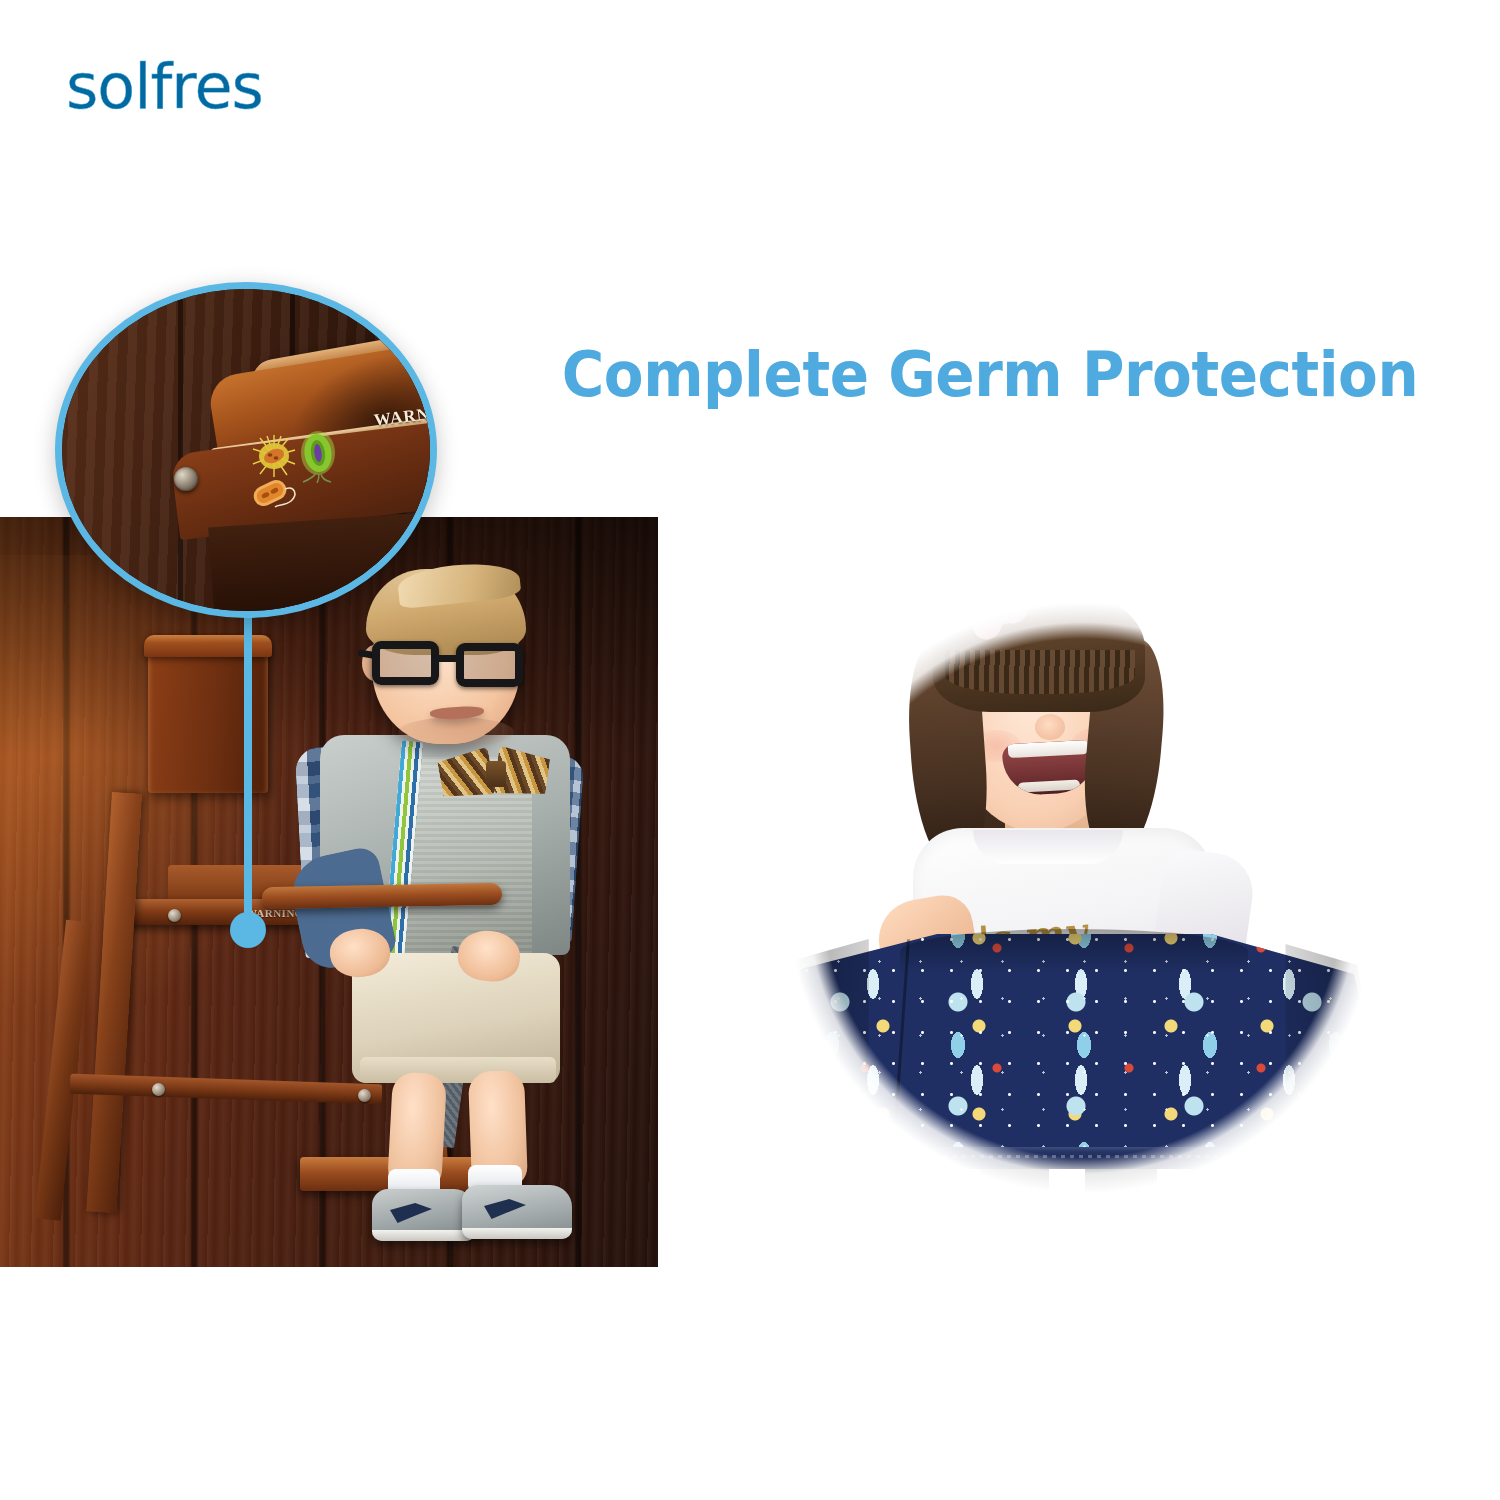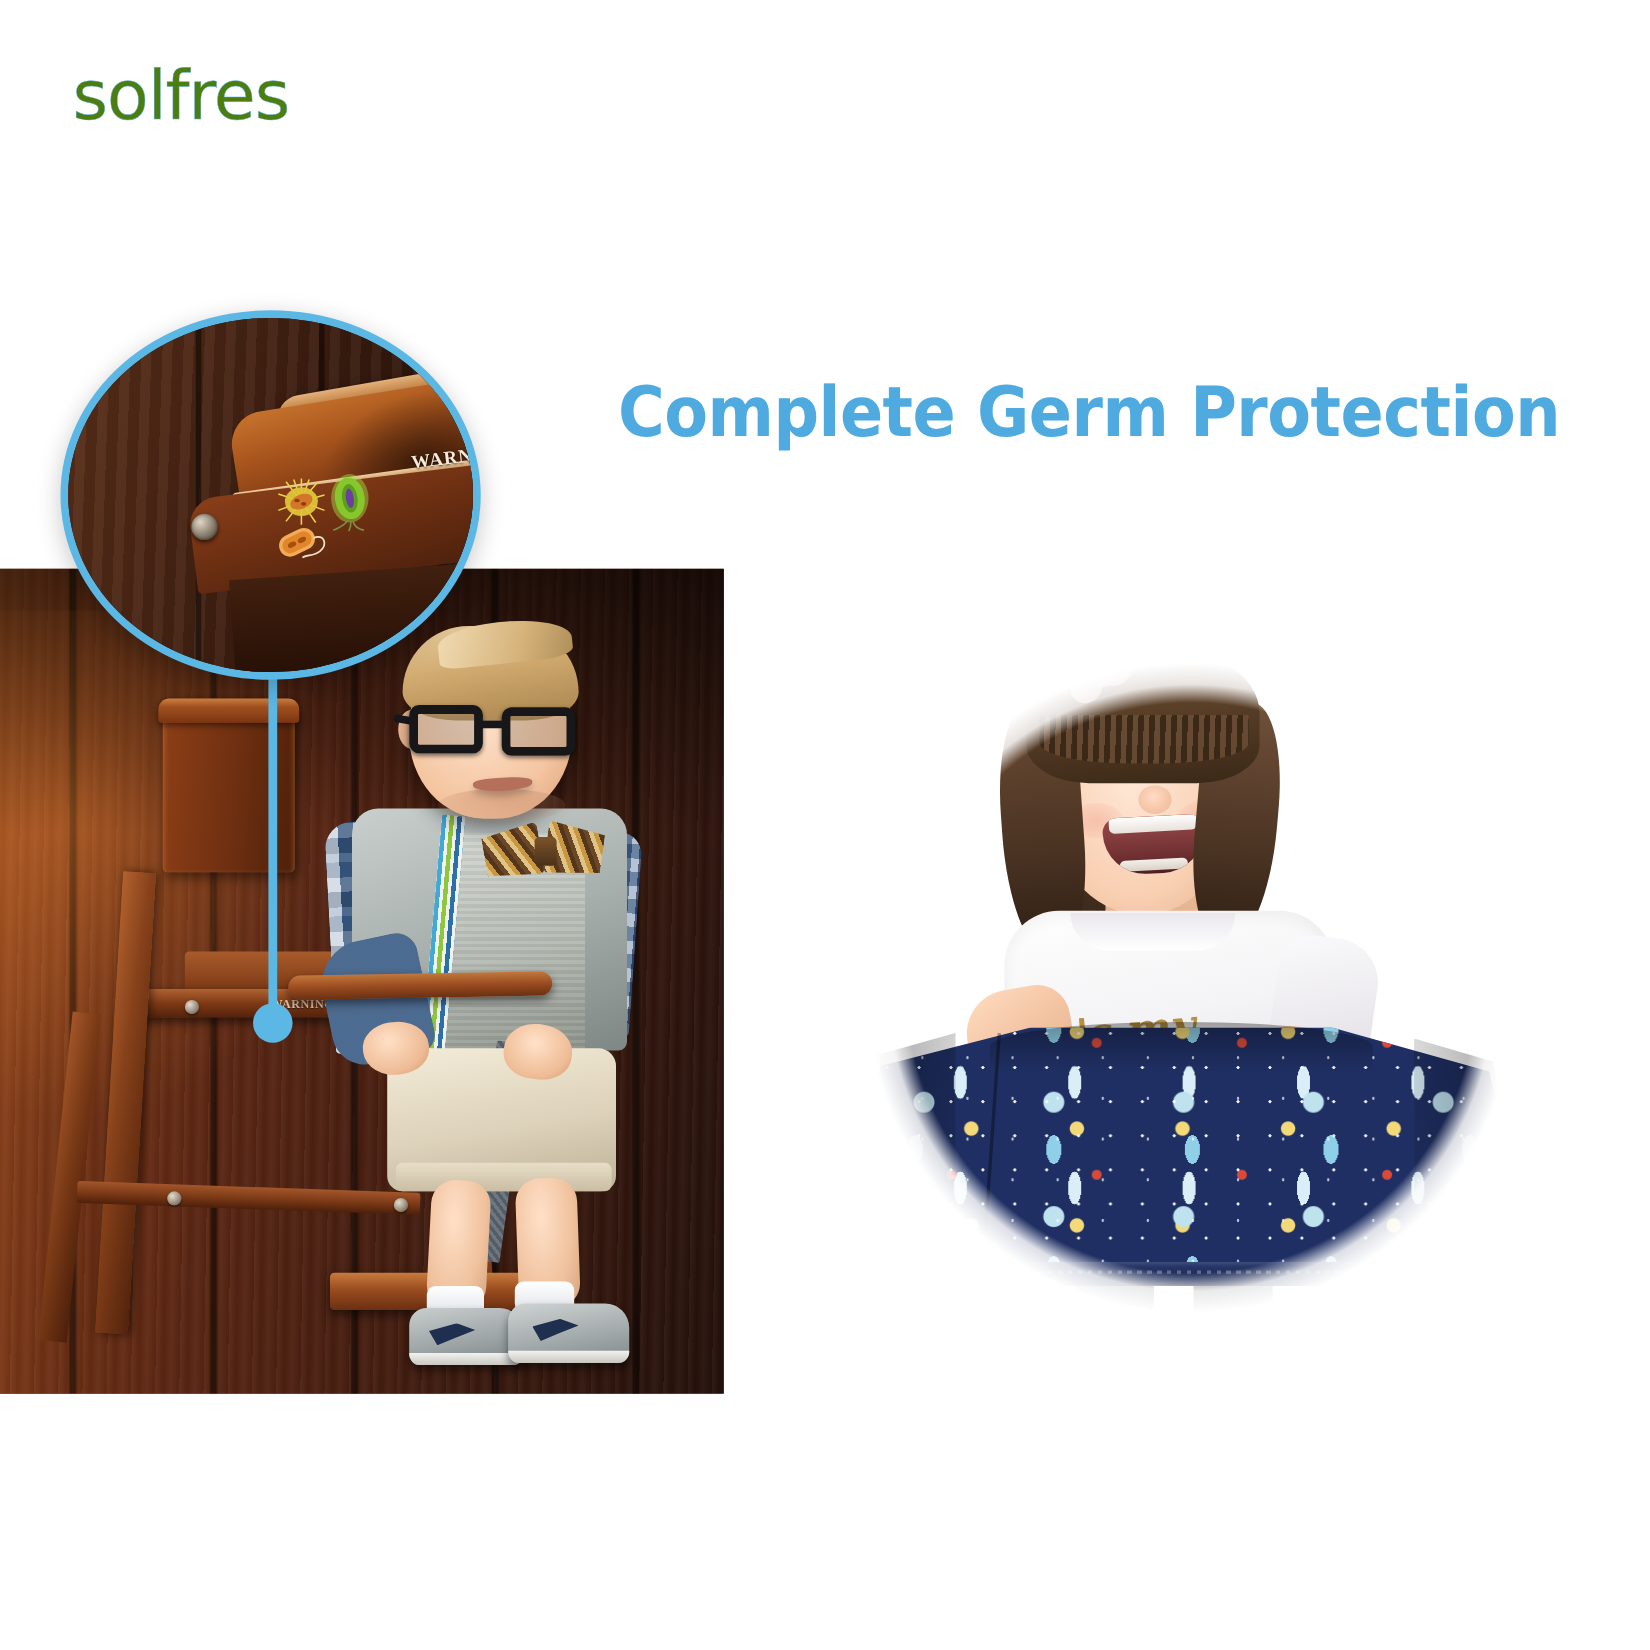--- a/index.html
+++ b/index.html
@@ -9,21 +9,21 @@
     font-family: "Liberation Sans", sans-serif;
     overflow: hidden;
   }
   #page { position: relative; width: 1500px; height: 1500px; background: #fff; }
 
   
   #logo {
     position: absolute; left: 66px; top: 56px;
     font-family: "DejaVu Sans", sans-serif;
     font-size: 62px; font-weight: 400; letter-spacing: -1px;
-    color: #4d7c0f; line-height: 1;
+    color: #0369a1; line-height: 1;
     -webkit-text-stroke: 0.4px #53b2e0;
   }
 
   
   #headline {
     position: absolute; left: 520px; top: 342px; width: 940px;
     text-align: center;
     font-family: "DejaVu Sans", sans-serif;
     font-weight: 700; font-size: 63px; line-height: 1.05;
     letter-spacing: -0.5px;

